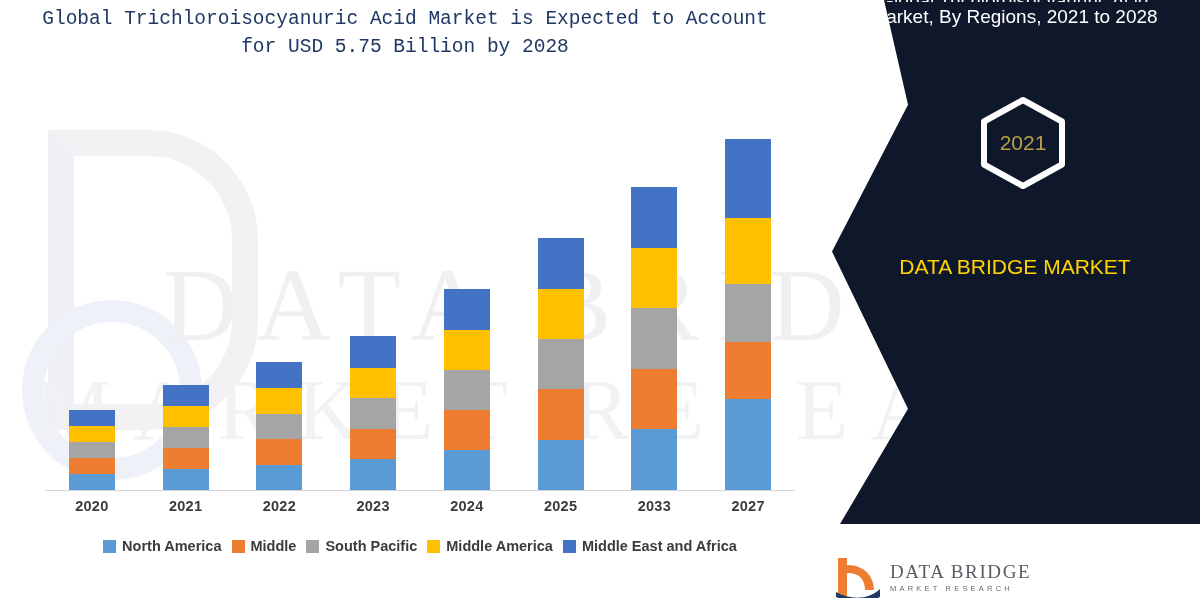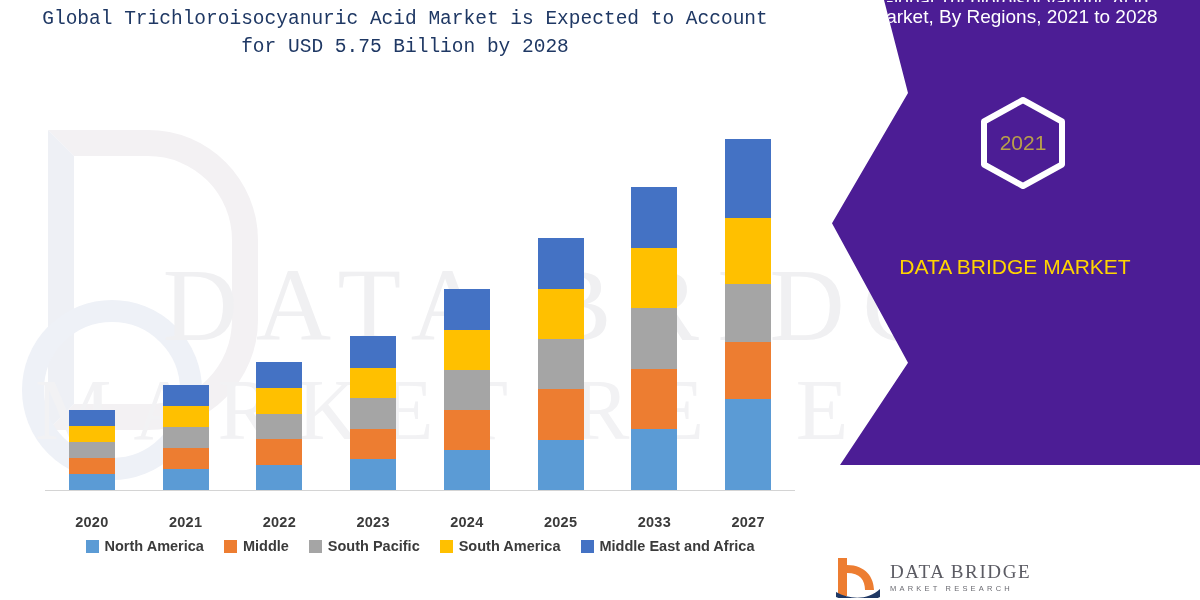--- a/index.html
+++ b/index.html
@@ -134,32 +134,31 @@
     display: flex;
     justify-content: space-around;
   }
   .xlabel {
     width: 46px;
     text-align: center;
     font-size: 14.5px;
     font-weight: bold;
     color: #3b3b3b;
     letter-spacing: 0.3px;
-    margin-top: 16px;
   }
 
   .legend {
     position: absolute;
     left: 40px;
     top: 538px;
     width: 760px;
     display: flex;
     align-items: center;
     justify-content: center;
-    gap: 20px;
+    gap: 10px;
   }
   .legend-item {
     display: flex;
     align-items: center;
     gap: 6px;
   }
   .legend-swatch {
     width: 13px;
     height: 13px;
     flex: 0 0 13px;
@@ -169,22 +168,22 @@
     font-weight: bold;
     color: #3b3b3b;
     white-space: nowrap;
   }
 
   
   .red-panel {
     position: absolute;
     right: 0; top: 0;
     width: 400px;
-    height: 465px;
-    background: #4c1d95;
+    height: 524px;
+    background: #0f172a;
     z-index: 4;
     clip-path: polygon(21% 0%, 100% 0%, 100% 100%, 10% 100%, 27% 78%, 8% 48%, 27% 20%);
   }
 
   .red-title {
     position: absolute;
     left: 0;
     top: -14px;
     width: 400px;
     padding: 0 10px 0 38px;
@@ -362,21 +361,21 @@
         <div class="legend-item">
           <span class="legend-swatch" style="background: rgb(237, 125, 49);"></span>
           <span class="legend-label">Middle</span>
         </div>
         <div class="legend-item">
           <span class="legend-swatch" style="background: rgb(165, 165, 165);"></span>
           <span class="legend-label">South Pacific</span>
         </div>
         <div class="legend-item">
           <span class="legend-swatch" style="background: rgb(255, 192, 0);"></span>
-          <span class="legend-label">South America</span>
+          <span class="legend-label">Middle America</span>
         </div>
         <div class="legend-item">
           <span class="legend-swatch" style="background: rgb(68, 114, 196);"></span>
           <span class="legend-label">Middle East and Africa</span>
         </div>
       </div>
   </div>
 
   <div class="red-panel">
     <div class="red-title">

